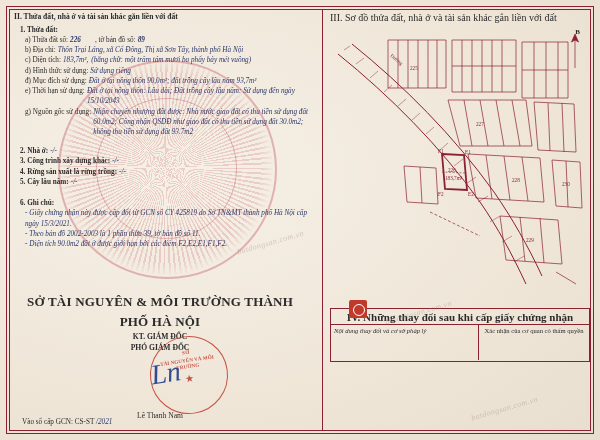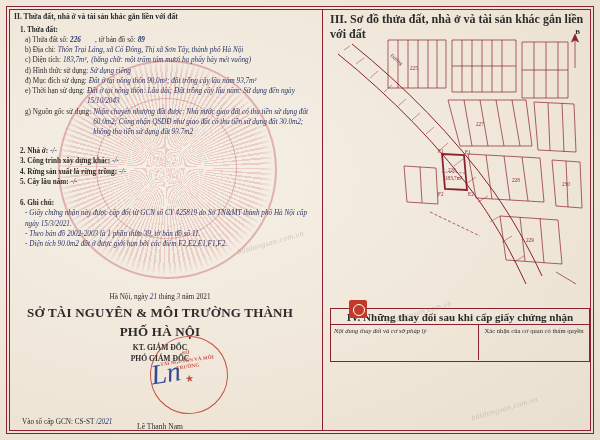--- a/index.html
+++ b/index.html
@@ -78,21 +78,21 @@
     opacity:.9;
     font-family:"Liberation Serif", serif;
   }
   .gcn-line{
     position:absolute;left:22px;top:418px;font-size:7.2px;
   }
   
   .right{
     position:absolute;left:330px;top:12px;width:262px;height:416px;
   }
-  .right .sec-title{font-size:12px;font-weight:bold;}
+  .right .sec-title{font-size:10px;font-weight:normal;}
   .mapwrap{
     position:absolute;left:0;top:14px;width:258px;height:272px;
   }
   .northlabel{
     position:absolute;right:8px;top:2px;font-size:7px;font-weight:bold;
   }
   
   .approve{
     position:absolute;left:0;top:296px;width:258px;height:52px;
     border:1px solid #8a2030;
@@ -222,28 +222,20 @@
     </div>
 
     <div class="sec-head indent1" style="margin-top:11px;">6. Ghi chú:</div>
 
     <div class="indent2 hand">- Giấy chứng nhận này được cấp đổi từ GCN số CY 425819 do Sở TN&amp;MT thành phố Hà Nội cấp ngày 15/3/2021.</div>
     <div class="indent2 hand">- Theo bản đồ 2002-2003 là 1 phần thửa 39, tờ bản đồ số 11.</div>
     <div class="indent2 hand">- Diện tích 90.0m2 đất ở được giới hạn bởi các điểm F2,E2,E1,F1,F2.</div>
   </div>
 
   <div class="sigblock">
-    <div class="l1">
-      <span>Hà Nội, ngày</span>
-      <span class="hand">21</span>
-      <span>tháng</span>
-      <span class="hand">3</span>
-      <span>năm</span>
-      <span>2021</span>
-    </div>
     <div class="l2">SỞ TÀI NGUYÊN &amp; MÔI TRƯỜNG THÀNH PHỐ HÀ NỘI</div>
     <div class="l3">KT. GIÁM ĐỐC</div>
     <div class="l4">PHÓ GIÁM ĐỐC</div>
     <div class="name">Lê Thanh Nam</div>
   </div>
 
   <div class="stamp">
     <div class="s1">SỞ</div>
     <div class="s2">TÀI NGUYÊN VÀ MÔI TRƯỜNG</div>
     <div class="star">★</div>

